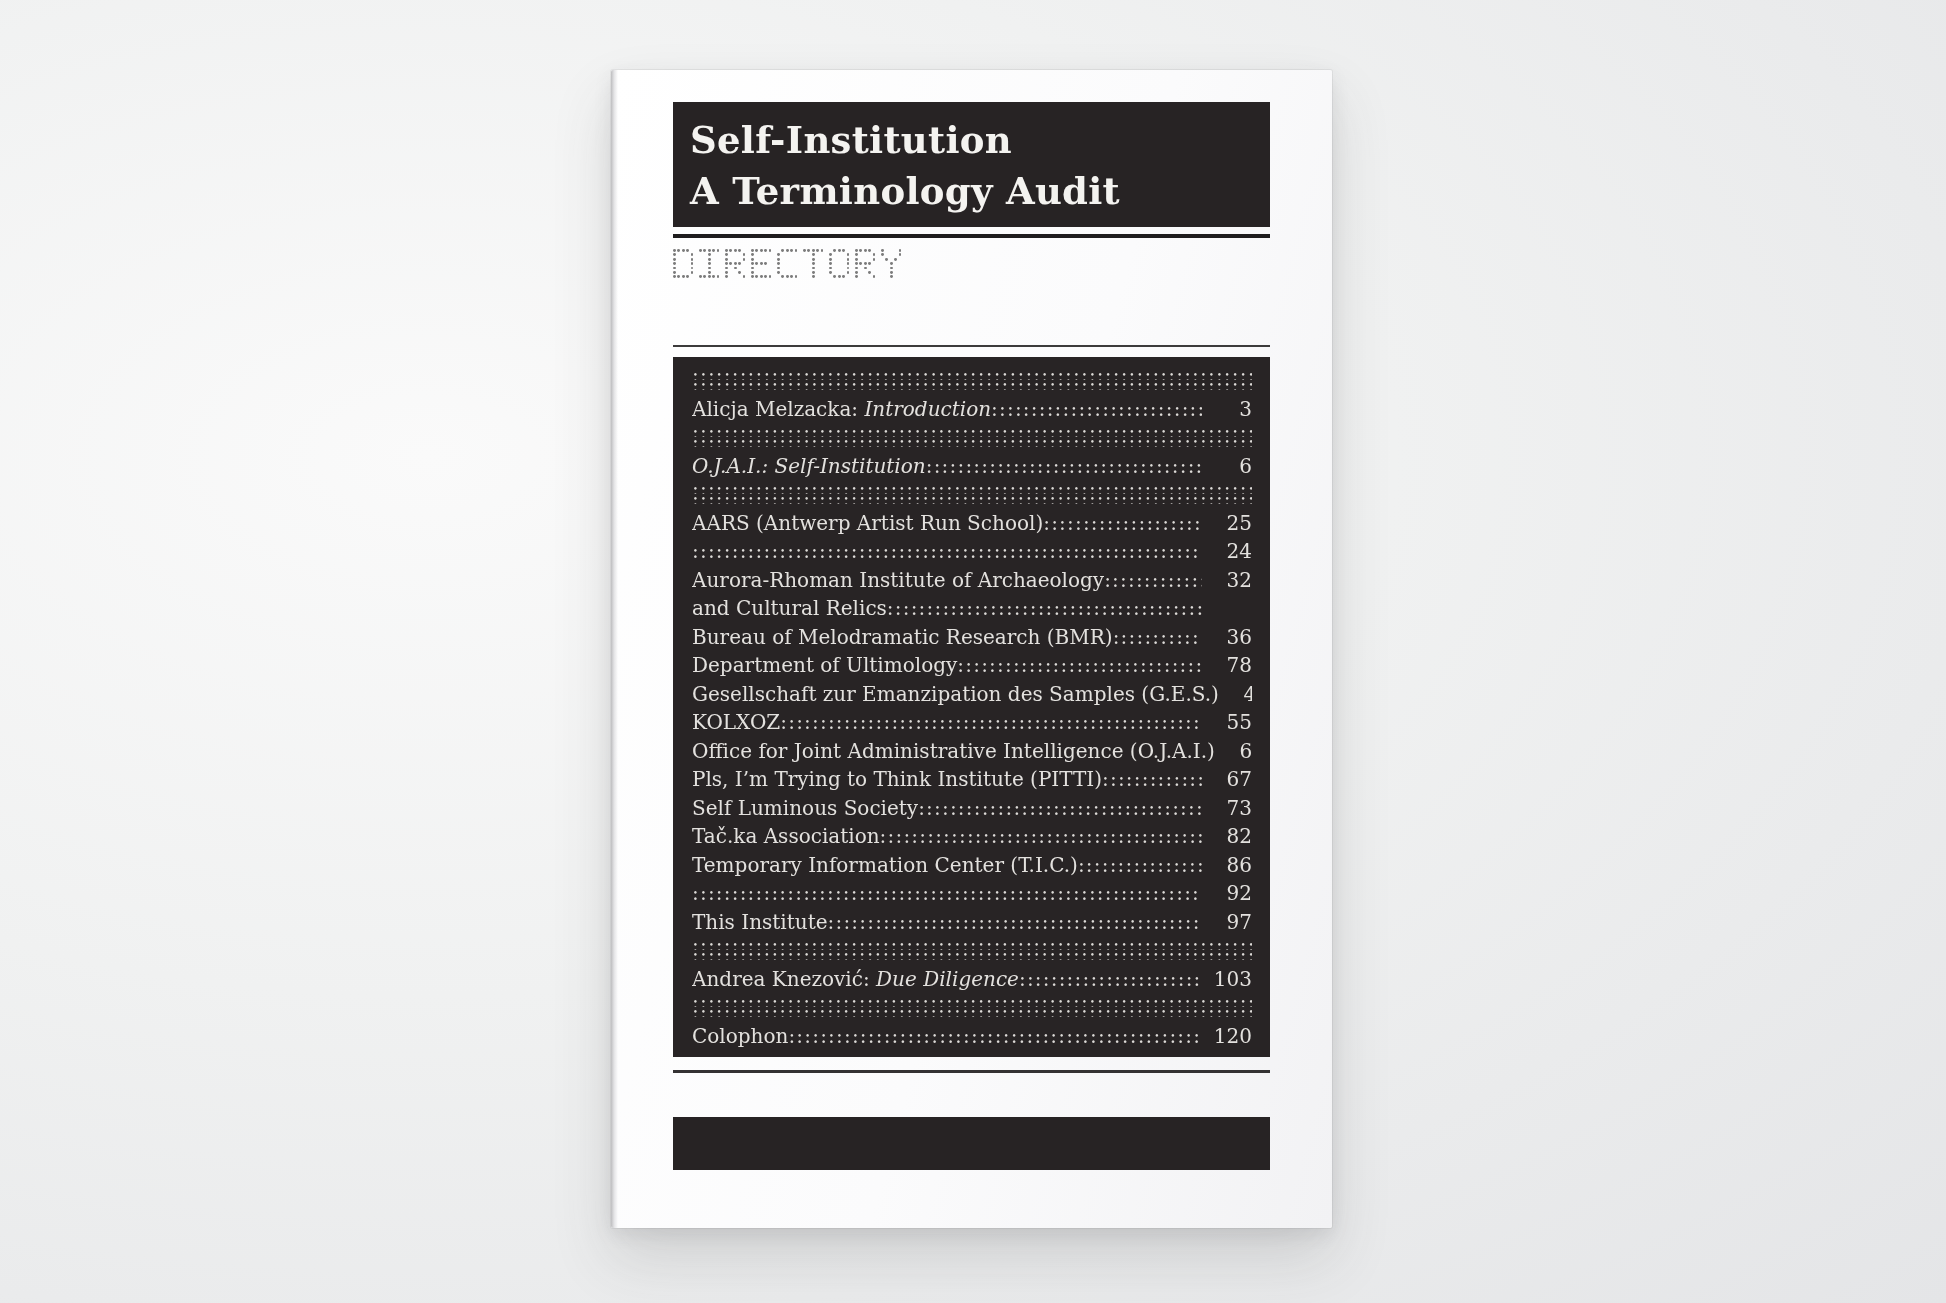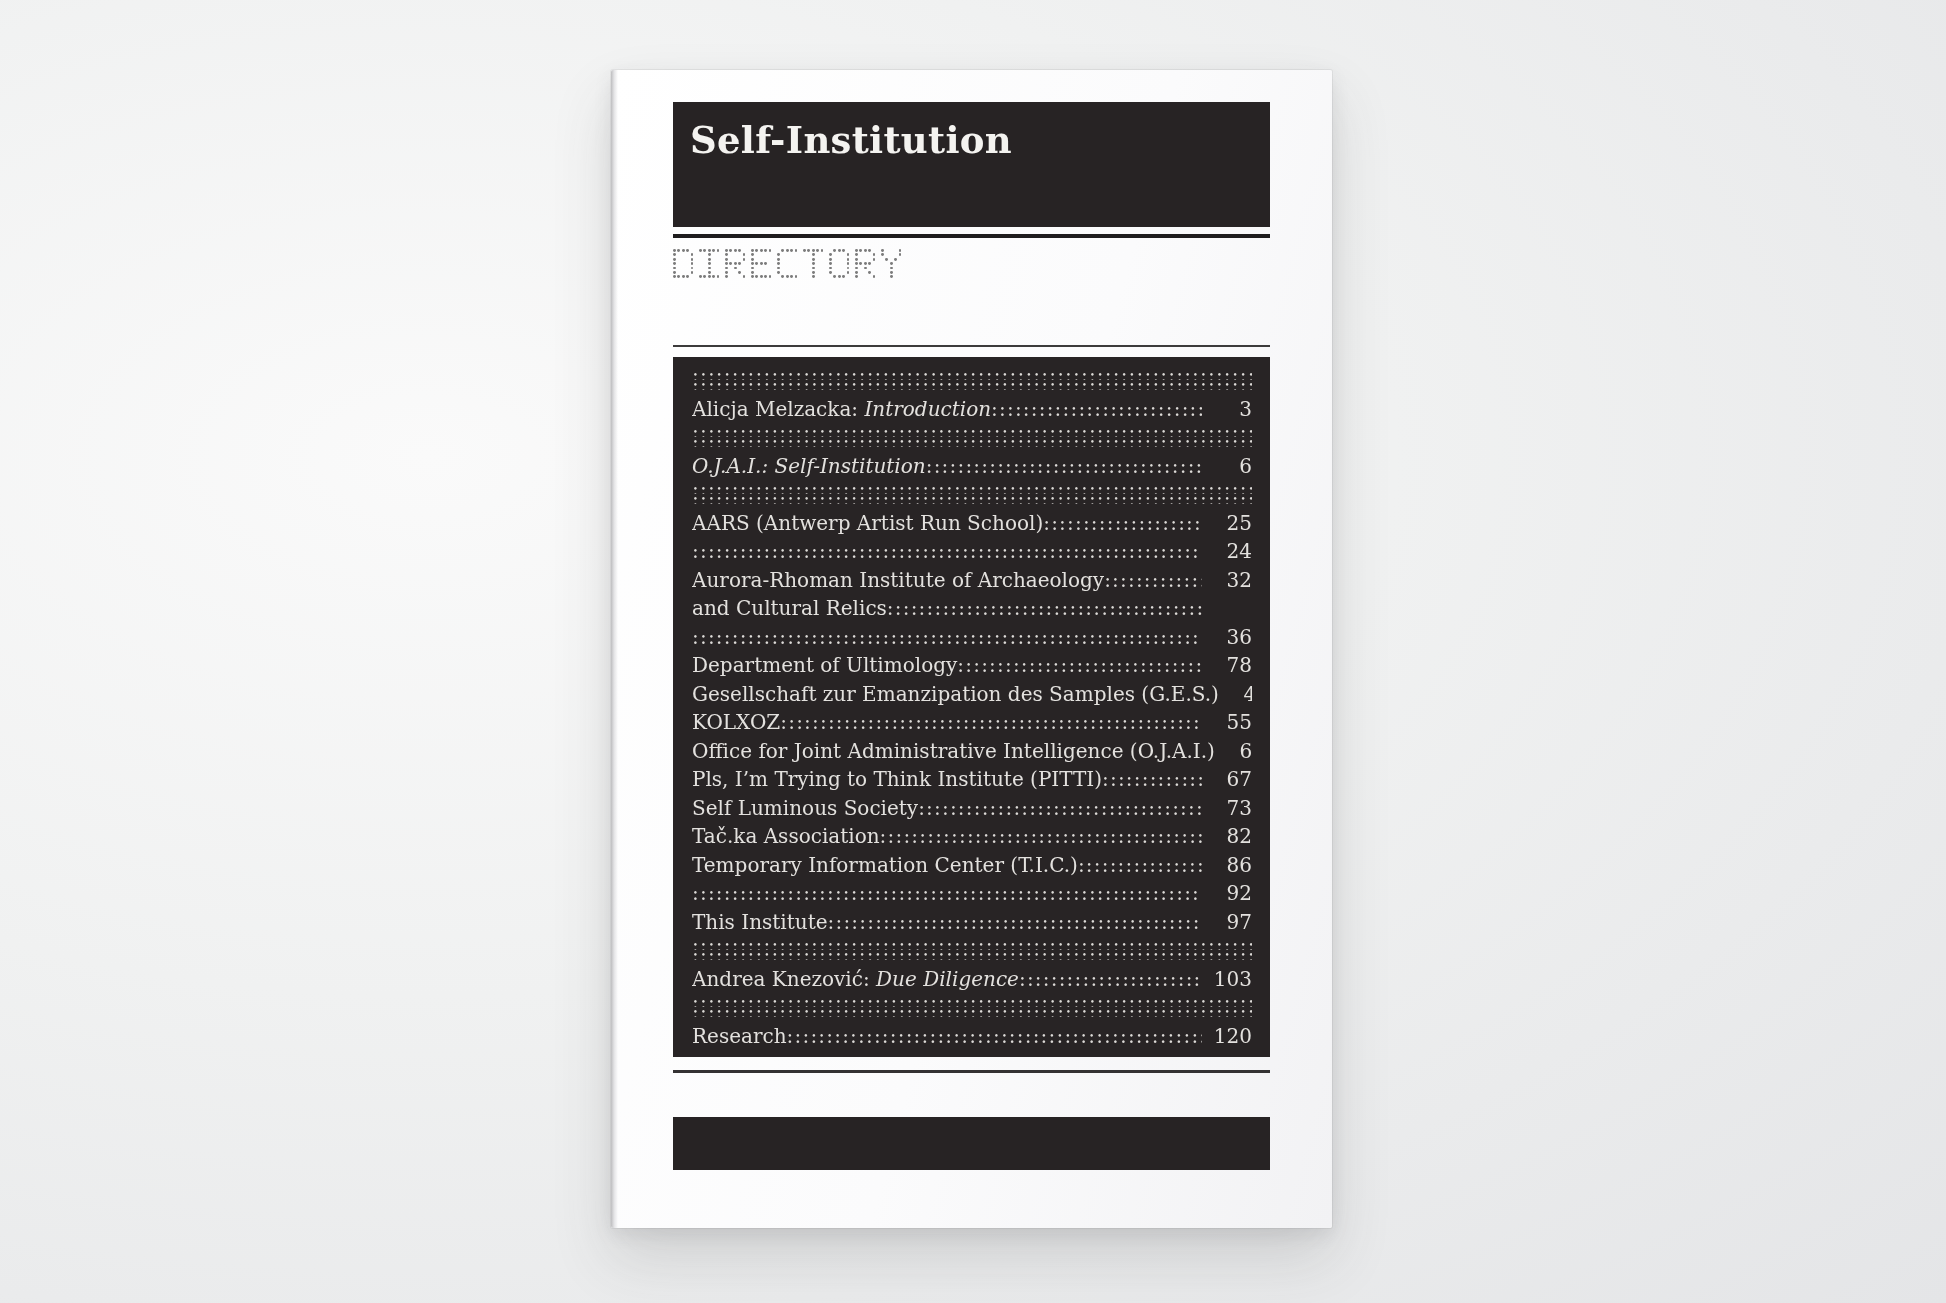--- a/index.html
+++ b/index.html
@@ -55,20 +55,21 @@
 </head>
 <body>
 
 <div class="stage">
   <div class="book">
     <div class="page-edge"></div>
     <div class="content">
 
       <div class="title-block">
         <div class="title-line">Self-Institution</div>
+        <div class="title-line">A Terminology Audit</div>
       </div>
 
       <div class="title-rule"></div>
 
       <div class="directory" id="directory">
           <div class="dm-letter">
             <span class="dm-dot" style="left: 0px; top: 0px;"></span>
             <span class="dm-dot" style="left: 4.4px; top: 0px;"></span>
             <span class="dm-dot" style="left: 8.8px; top: 0px;"></span>
             <span class="dm-dot" style="left: 13.2px; top: 0px;"></span>
@@ -281,20 +282,21 @@
           </div>
           <div class="toc-row">
             <div class="toc-entry">
               <span class="toc-name">and Cultural Relics</span>
               <span class="toc-leader">::::::::::::::::::::::::::::::::::::::::::::::::::::::::::::::::::::::::::::::::::::::::::::::::::::::::::::::::::::::::::::::::::::::::::::::::::::::</span>
               <span class="toc-page"></span>
             </div>
           </div>
           <div class="toc-row">
             <div class="toc-entry">
+              <span class="toc-name">Bureau of Melodramatic Research (BMR)</span>
               <span class="toc-leader">::::::::::::::::::::::::::::::::::::::::::::::::::::::::::::::::::::::::::::::::::::::::::::::::::::::::::::::::::::::::::::::::::::::::::::::::::::::</span>
               <span class="toc-page">36</span>
             </div>
           </div>
           <div class="toc-row">
             <div class="toc-entry">
               <span class="toc-name">Department of Ultimology</span>
               <span class="toc-leader">::::::::::::::::::::::::::::::::::::::::::::::::::::::::::::::::::::::::::::::::::::::::::::::::::::::::::::::::::::::::::::::::::::::::::::::::::::::</span>
               <span class="toc-page">78</span>
             </div>
@@ -375,21 +377,21 @@
             </div>
           </div>
           <div class="toc-row">
             <div class="dots-sep">
               <div class="dots-line">::::::::::::::::::::::::::::::::::::::::::::::::::::::::::::::::::::::::::::::::::::::::::::::::::::::::::::::::::::::::::::::::::::::::::::::::::::::::::::::::::::::::::</div>
               <div class="dots-line">::::::::::::::::::::::::::::::::::::::::::::::::::::::::::::::::::::::::::::::::::::::::::::::::::::::::::::::::::::::::::::::::::::::::::::::::::::::::::::::::::::::::::</div>
             </div>
           </div>
           <div class="toc-row">
             <div class="toc-entry">
-              <span class="toc-name">Research</span>
+              <span class="toc-name">Colophon</span>
               <span class="toc-leader">::::::::::::::::::::::::::::::::::::::::::::::::::::::::::::::::::::::::::::::::::::::::::::::::::::::::::::::::::::::::::::::::::::::::::::::::::::::</span>
               <span class="toc-page">120</span>
             </div>
           </div>
         </div>
 
       <div class="post-toc-rule"></div>
 
       <div class="bottom-bar"></div>
 

